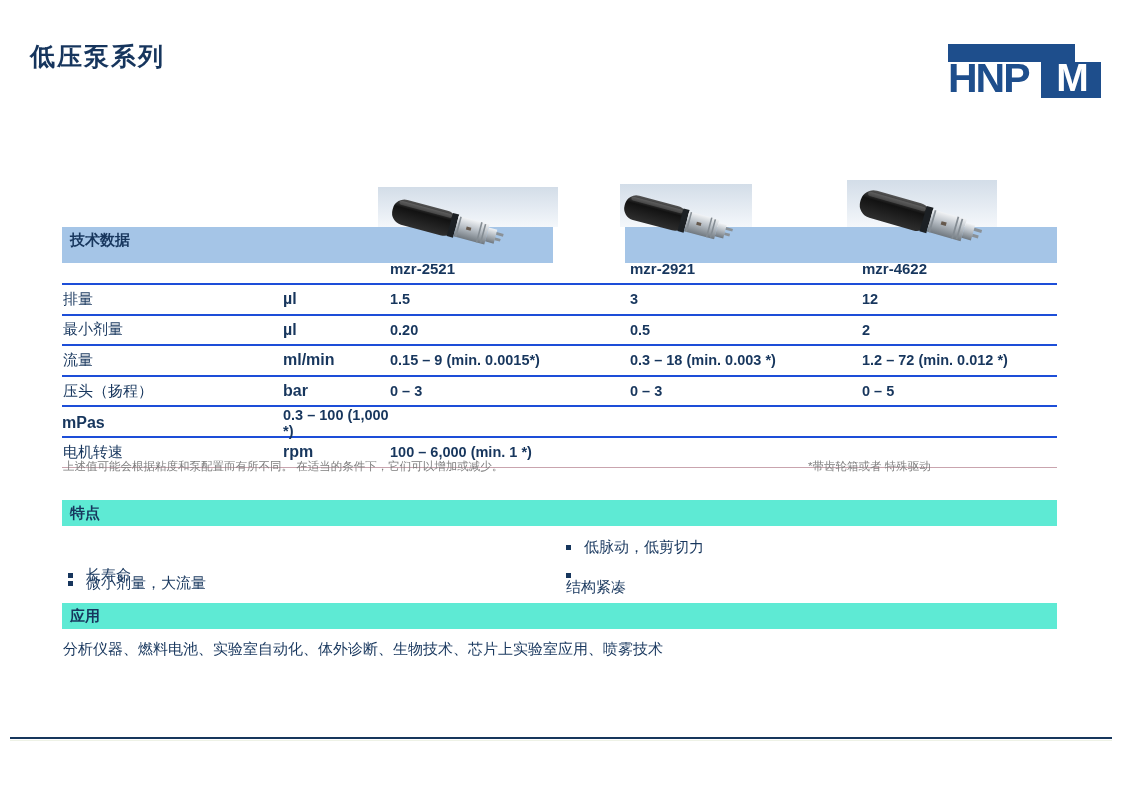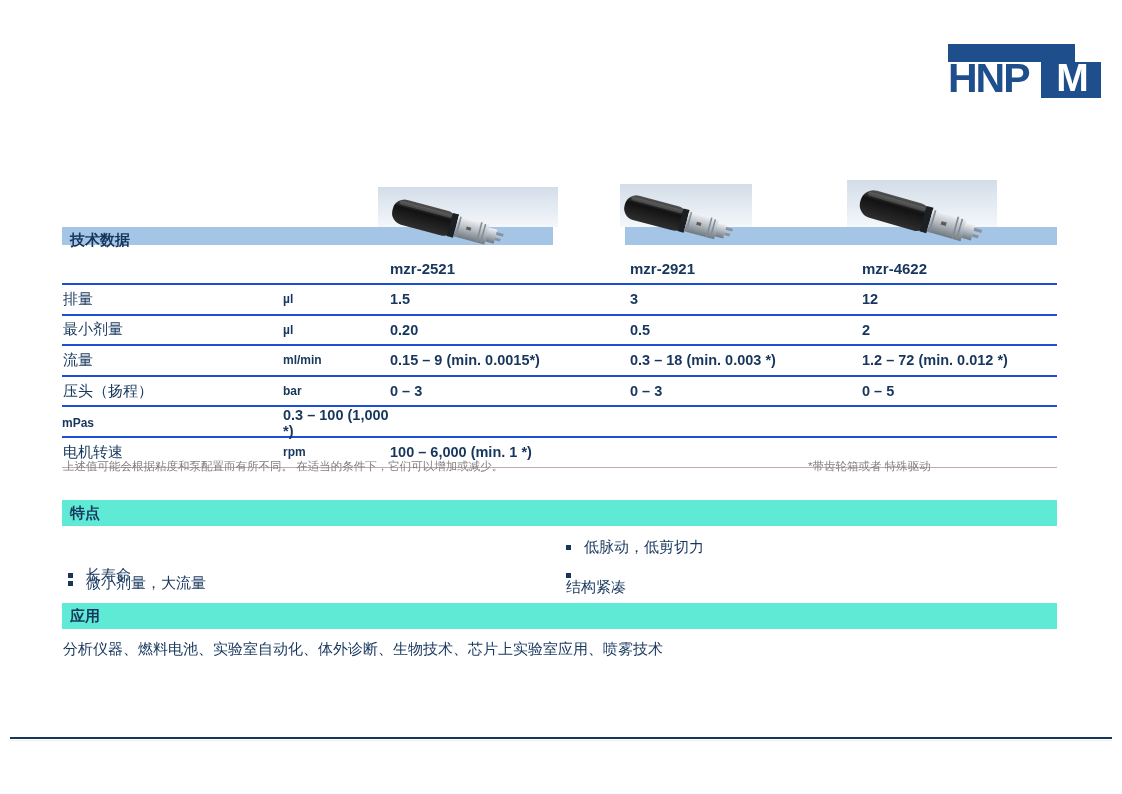--- a/index.html
+++ b/index.html
@@ -23,41 +23,41 @@
   .logo-hnp {
     position:absolute; left:0; top:14px; width:94px; height:40px;
     font-size:41px; line-height:40px; font-weight:bold; color:#1e4e8c; letter-spacing:-2px;
   }
   .logo-m {
     position:absolute; left:96px; top:14px; width:57px; height:40px;
     font-size:39px; line-height:40px; font-weight:bold; color:#ffffff; text-align:center;
   }
 
   
-  .band { position:absolute; top:227px; height:18px; background:#a5c5e7; }
+  .band { position:absolute; top:227px; height:36px; background:#a5c5e7; }
   .band-1 { left:62px; width:491px; }
   .band-2 { left:625px; width:432px; }
   .band-label { position:absolute; left:8px; top:4px; font-size:15px; font-weight:bold; color:#17365d; }
 
   
   .pump-bg { position:absolute; background:linear-gradient(180deg, rgba(203,215,228,0.85), rgba(231,238,246,0.45)); }
   .pump { position:absolute; }
 
   
   .model-label { position:absolute; top:260px; font-size:15px; font-weight:bold; color:#17365d; }
   .model-1 { left:390px; } .model-2 { left:630px; } .model-3 { left:862px; }
 
   
   .table-rows { position:absolute; left:62px; top:283px; width:995px; border-bottom:1px solid #c9a4ae; }
   .trow {
     display:grid; grid-template-columns:221px 107px 240px 232px 1fr;
     height:28.6px; border-top:2px solid #1d4ed8; align-items:center;
   }
   .trow .lbl { font-size:15px; color:#17365d; padding-left:1px; }
-  .trow .unit { font-size:12px; font-weight:bold; color:#17365d; }
+  .trow .unit { font-size:16px; font-weight:bold; color:#17365d; }
   .trow .val { font-size:14.5px; font-weight:bold; color:#17365d; }
 
   
   .footnote-left { position:absolute; left:63px; top:459px; font-size:11.5px; color:#7f7f7f; }
   .footnote-right { position:absolute; left:808px; top:459px; font-size:11.5px; color:#7f7f7f; }
 
   
   .section-band { position:absolute; left:62px; width:995px; height:26px; background:#5eead4; }
   .band-features { top:500px; }
   .band-apps { top:603px; }
@@ -74,20 +74,21 @@
 
   
   .bottom-rule { position:absolute; left:10px; top:737px; width:1102px; height:2px; background:#16365c; }
   .bottom-rule-light { position:absolute; left:10px; top:740px; width:1102px; height:1px; background:#eef2e6; }
 </style>
 </head>
 <body>
 
 <div class="page">
 
+  <div class="title">低压泵系列</div>
 
   <div class="logo">
     <div class="logo-bar"></div>
     <div class="logo-mblock"></div>
     <div class="logo-hnp">HNP</div>
     <div class="logo-m">M</div>
   </div>
 
   <div class="band band-1">
     <div class="band-label">技术数据</div>

